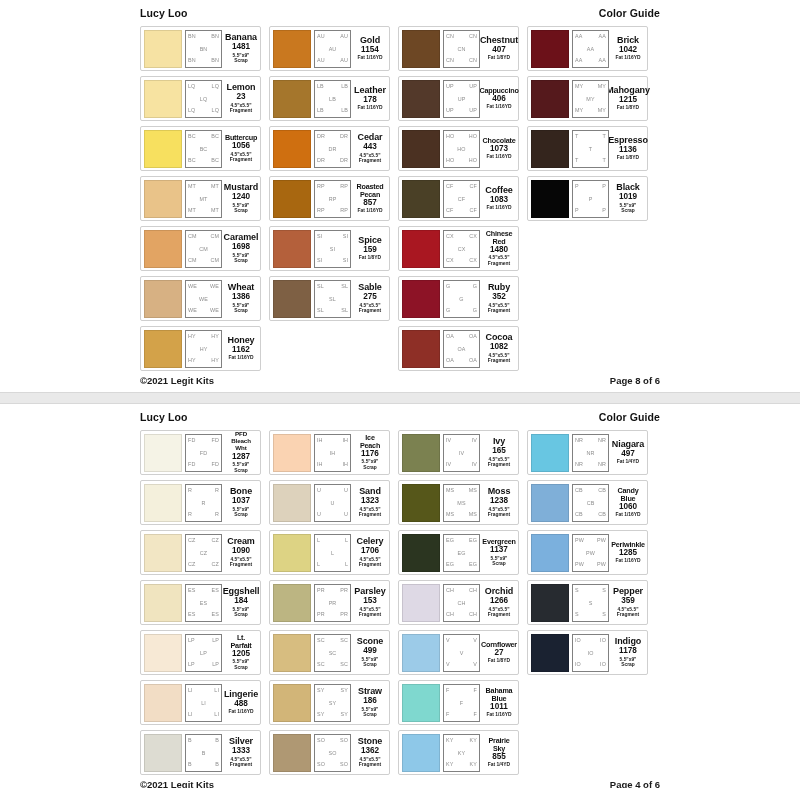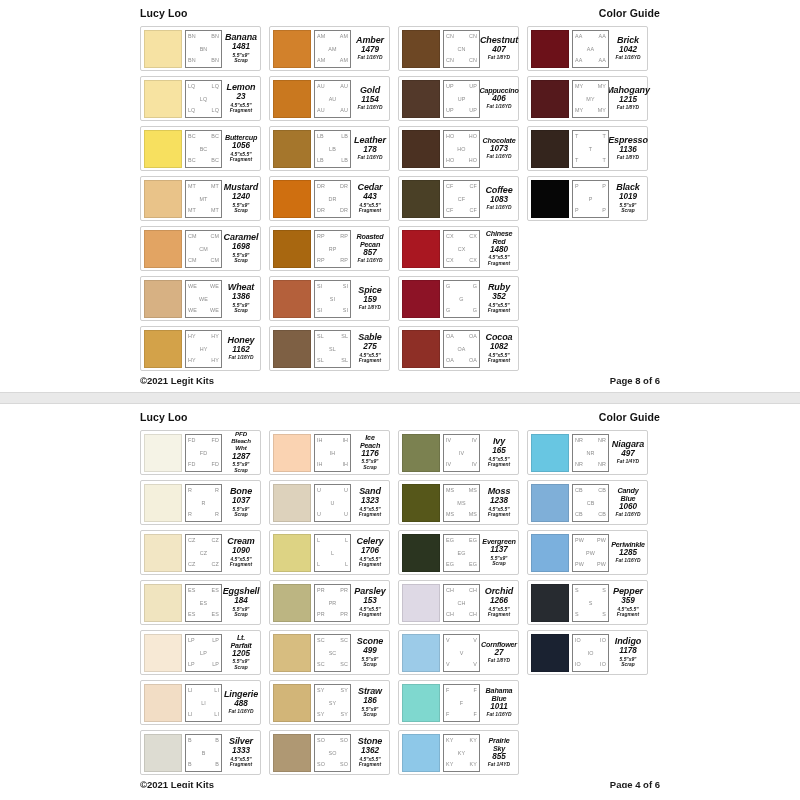--- a/index.html
+++ b/index.html
@@ -111,21 +111,20 @@
   .meta {
     flex: 1 1 auto;
     min-width: 0;
     text-align: center;
     padding: 0 1px;
     display: flex;
     flex-direction: column;
     justify-content: flex-start;
     align-items: center;
     gap: 0px;
-    font-style: italic;
   }
   .nm {
     font-size: 9px;
     font-weight: bold;
     color: #111;
     line-height: 1.02;
     letter-spacing: -0.1px;
   }
   .nm.small { font-size: 6.2px; line-height: 1.12; }
   .nm.mid   { font-size: 7.2px; letter-spacing: -0.2px; }
@@ -258,35 +257,20 @@
               </div>
               <div class="meta">
                 <div class="nm">Honey</div>
                 <div class="num">1162</div>
                 <div class="cut"><span>Fat 1/16YD</span></div>
               </div>
             </div>
           </div>
           <div class="col">
             <div class="card">
-              <div class="sw" style="background: rgb(210, 129, 43);"></div>
-              <div class="codebox">
-                <span class="c1">AM</span>
-                <span class="c2">AM</span>
-                <span class="c3">AM</span>
-                <span class="c4">AM</span>
-                <span class="c5">AM</span>
-              </div>
-              <div class="meta">
-                <div class="nm">Amber</div>
-                <div class="num">1479</div>
-                <div class="cut"><span>Fat 1/16YD</span></div>
-              </div>
-            </div>
-            <div class="card">
               <div class="sw" style="background: rgb(201, 120, 31);"></div>
               <div class="codebox">
                 <span class="c1">AU</span>
                 <span class="c2">AU</span>
                 <span class="c3">AU</span>
                 <span class="c4">AU</span>
                 <span class="c5">AU</span>
               </div>
               <div class="meta">
                 <div class="nm">Gold</div>

